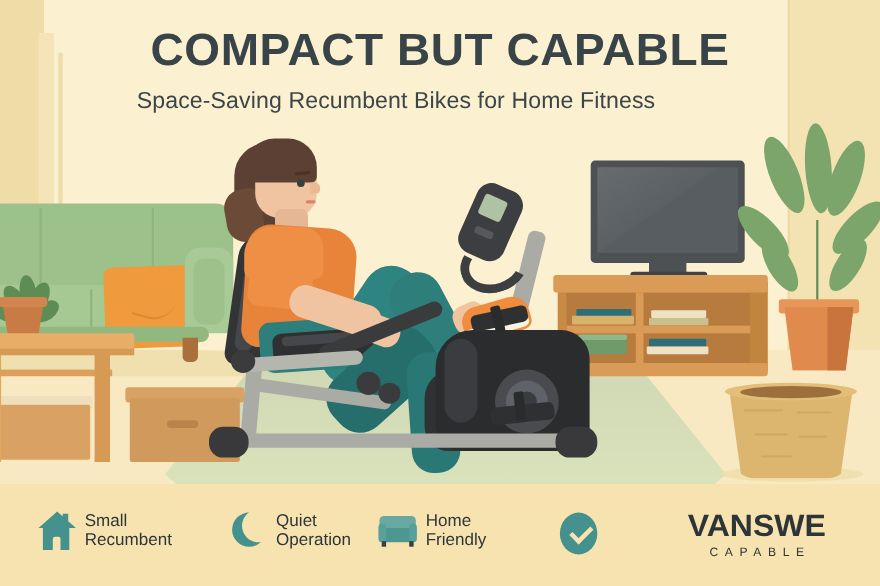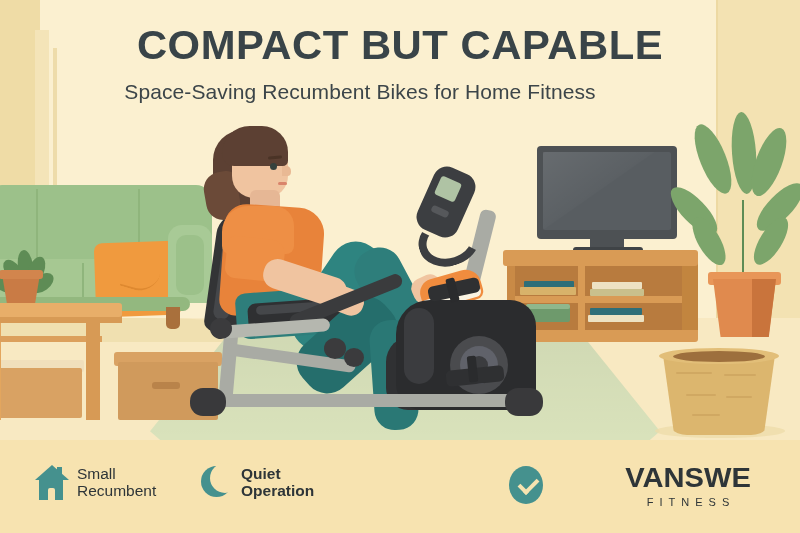--- a/index.html
+++ b/index.html
@@ -186,21 +186,21 @@
 
   
   .footer{
     position:absolute;left:0;top:440px;width:800px;height:93px;background:#F7E3B0;
     display:flex;align-items:center;
   }
   .feat{display:flex;align-items:center;gap:9px;}
   .feat-ico{width:34px;height:38px;flex:0 0 auto;position:relative;}
   .feat-txt{font-size:15.5px;line-height:17px;color:#2E3538;white-space:pre-line;}
   .f1{position:absolute;left:34px;top:463px;}
-  .f2{position:absolute;left:198px;top:463px;font-weight:bold;}
+  .f2{position:absolute;left:208px;top:463px;}
   .f3{position:absolute;left:344px;top:463px;}
   .f4{position:absolute;left:508px;top:466px;}
   .logo{position:absolute;left:598px;top:462px;text-align:center;width:180px;}
   .logo-main{font-family:"Liberation Sans Narrow","Liberation Sans",sans-serif;
      font-weight:700;font-size:28px;letter-spacing:0px;color:#2E3538;transform:scaleX(1.04);}
   .logo-sub{font-size:11px;letter-spacing:6px;color:#2E3538;margin-top:2px;padding-left:6px;}
 
   
   .ico-house-roof{position:absolute;left:1px;top:2px;width:0;height:0;
      border-left:17px solid transparent;border-right:17px solid transparent;border-bottom:15px solid #45918E;}
@@ -414,27 +414,39 @@
 
   <div class="feat f2">
     <div class="feat-ico">
       <div class="ico-moon"></div>
       <div class="ico-moon-cut"></div>
     </div>
     <div class="feat-txt">Quiet
 Operation</div>
   </div>
 
+  <div class="feat f3">
+    <div class="feat-ico">
+      <div class="ico-sofa-back"></div>
+      <div class="ico-sofa-seat"></div>
+      <div class="ico-sofa-arm-l"></div>
+      <div class="ico-sofa-arm-r"></div>
+      <div class="ico-sofa-leg-l"></div>
+      <div class="ico-sofa-leg-r"></div>
+    </div>
+    <div class="feat-txt">Home
+Friendly</div>
+  </div>
 
   <div class="feat f4">
     <div class="feat-ico">
       <div class="ico-check-circ"></div>
       <div class="ico-check-mark"></div>
     </div>
     <div class="feat-txt"></div>
   </div>
 
   <div class="logo">
     <div class="logo-main">VANSWE</div>
-    <div class="logo-sub">FITNESS</div>
+    <div class="logo-sub">CAPABLE</div>
   </div>
 
 </div>
 
 </body></html>

